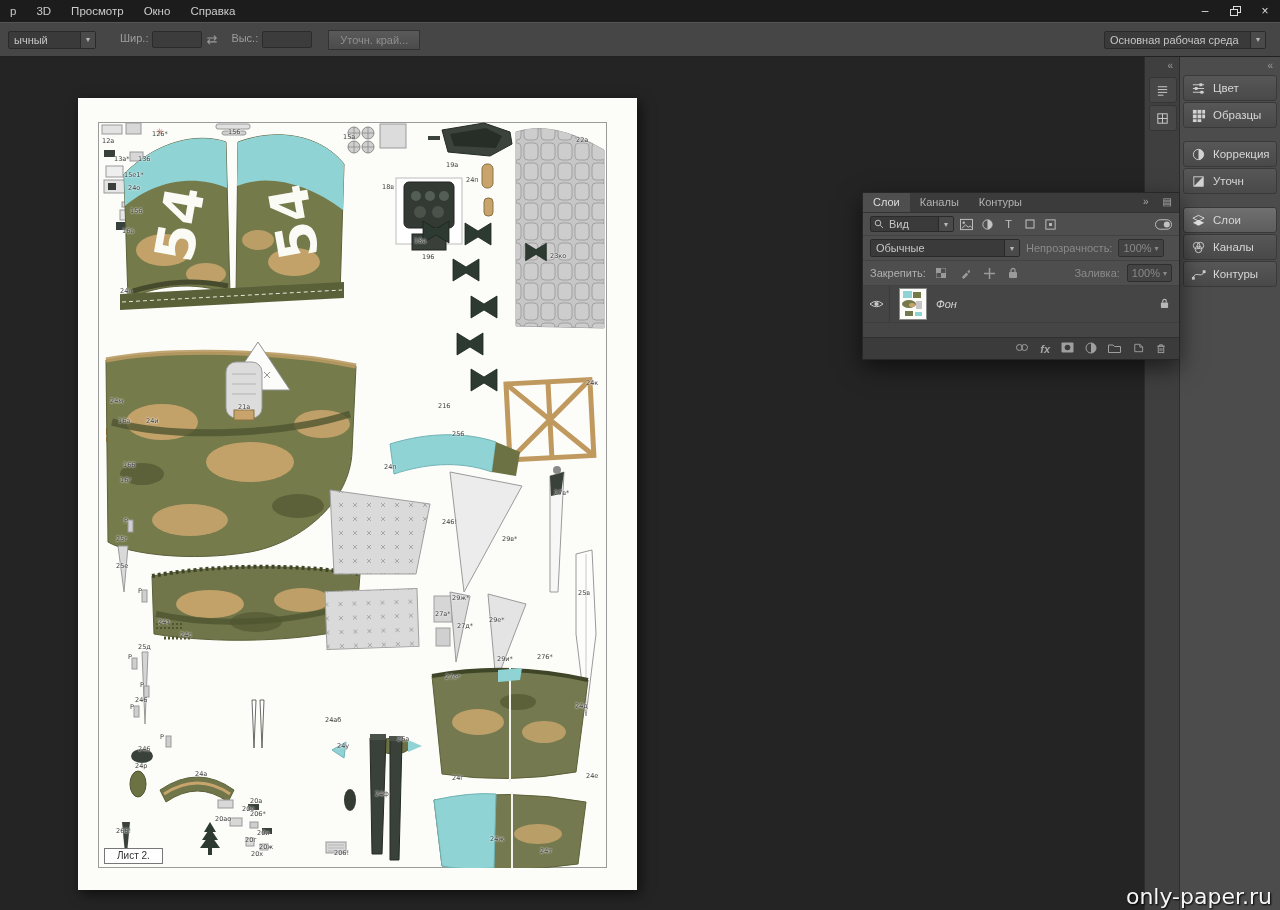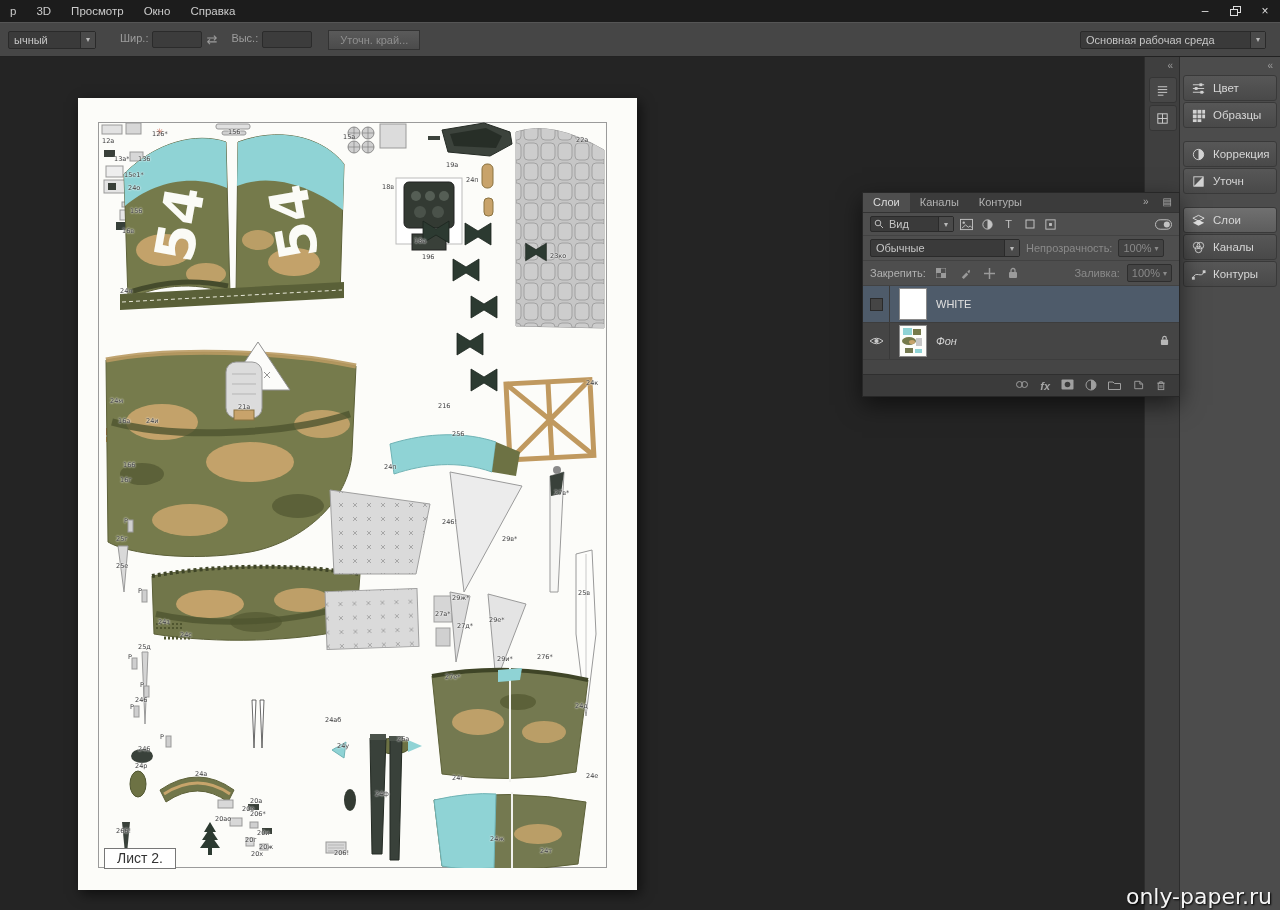--- a/index.html
+++ b/index.html
@@ -26,35 +26,35 @@
   .combo .dd{width:14px;align-self:stretch;display:flex;align-items:center;justify-content:center;
              background:#4a4a4a;border-left:1px solid #2a2a2a;color:#b9b9b9;font-size:8px;}
   .preset-combo{width:88px;margin-right:14px;}
   .ob-label{margin:0 4px 4px 10px;color:#9d9d9d;}
   .ob-input{width:42px;height:15px;background:#3c3c3c;border:1px solid #2b2b2b;border-radius:2px;
             color:#cfcfcf;font-size:11px;padding:0 3px;font-family:"Liberation Sans",sans-serif;}
   .swap{margin:0 4px;color:#9a9a9a;font-size:13px;}
   .btn{margin-left:16px;background:linear-gradient(#5a5a5a,#4b4b4b);border:1px solid #333;
        border-radius:0;color:#8f8f8f;font-size:11px;padding:3px 11px;}
   .ob-spacer{flex:1;}
-  .ws-combo{width:186px;margin-right:6px;}
+  .ws-combo{width:162px;margin-right:6px;}
 
   
   .workspace{position:absolute;left:0;top:57px;right:0;bottom:0;}
   .canvas-area{position:absolute;left:0;top:0;right:135px;bottom:0;background:#242424;}
 
   
   .page{position:absolute;left:78px;top:41px;width:559px;height:792px;background:#fcfcf9;
         box-shadow:3px 4px 12px rgba(0,0,0,.6);}
   .art{position:absolute;left:20px;top:24px;}
   .labels-layer{position:absolute;left:0;top:0;right:0;bottom:0;pointer-events:none;}
   .plabel{position:absolute;font-size:6.5px;line-height:1;color:#3c3c3c;white-space:nowrap;
           font-family:"DejaVu Sans",sans-serif;text-shadow:0 0 2px #fff,0 0 2px #fff;}
   .sheet-label{position:absolute;left:26px;top:750px;border:1px solid #777;background:#fff;
-               font-size:14px;color:#333;padding:1px 12px 2px;}
+               font-size:10px;color:#333;padding:1px 12px 2px;}
 
   
   .dock-icons{position:absolute;right:100px;top:0;bottom:0;width:35px;background:#3f3f3f;border-left:1px solid #2d2d2d;}
   .dock-buttons{position:absolute;right:0;top:0;bottom:0;width:100px;background:#4c4c4c;border-left:1px solid #2d2d2d;}
   .col-collapse{height:15px;text-align:right;padding:3px 7px 0 0;color:#9c9c9c;font-size:10px;}
   .dock-ibtn{width:26px;height:24px;margin:2px auto;display:flex;align-items:center;justify-content:center;
              background:#474747;border:1px solid #353535;border-radius:3px;}
   .dock-btn{height:24px;margin:0 3px 1px;display:flex;align-items:center;gap:7px;padding-left:7px;
             background:linear-gradient(#575757,#494949);border:1px solid #393939;border-radius:3px;
             color:#d6d6d6;font-size:11.5px;}
@@ -624,27 +624,20 @@
       </span>
       <span class="lk-spacer"></span>
       <span class="dim lbl">Заливка:</span>
       <span class="valbox dim">
         <span>100%</span>
         <span style="font-size:8px;">▾</span>
       </span>
     </div>
 
     <div class="lp-list">
-      <div class="lay-row selected">
-        <span class="vis-cell">
-          <span class="vis-box"></span>
-        </span>
-        <span class="thumb"></span>
-        <span class="lay-name">WHITE</span>
-      </div>
       <div class="lay-row">
         <span class="vis-cell">
           <svg width="15" height="10" viewBox="0 0 15 10">
             <path d="M1,5 Q7.5,-0.5 14,5 Q7.5,10.5 1,5 Z" fill="none" stroke="#c9c9c9"></path>
             <circle cx="7.5" cy="5" r="2.1" fill="#c9c9c9"></circle>
           </svg>
         </span>
         <span class="thumb">
           <svg width="26" height="30" viewBox="0 0 26 30">
             <rect width="26" height="30" fill="#fdfdfa"></rect>

